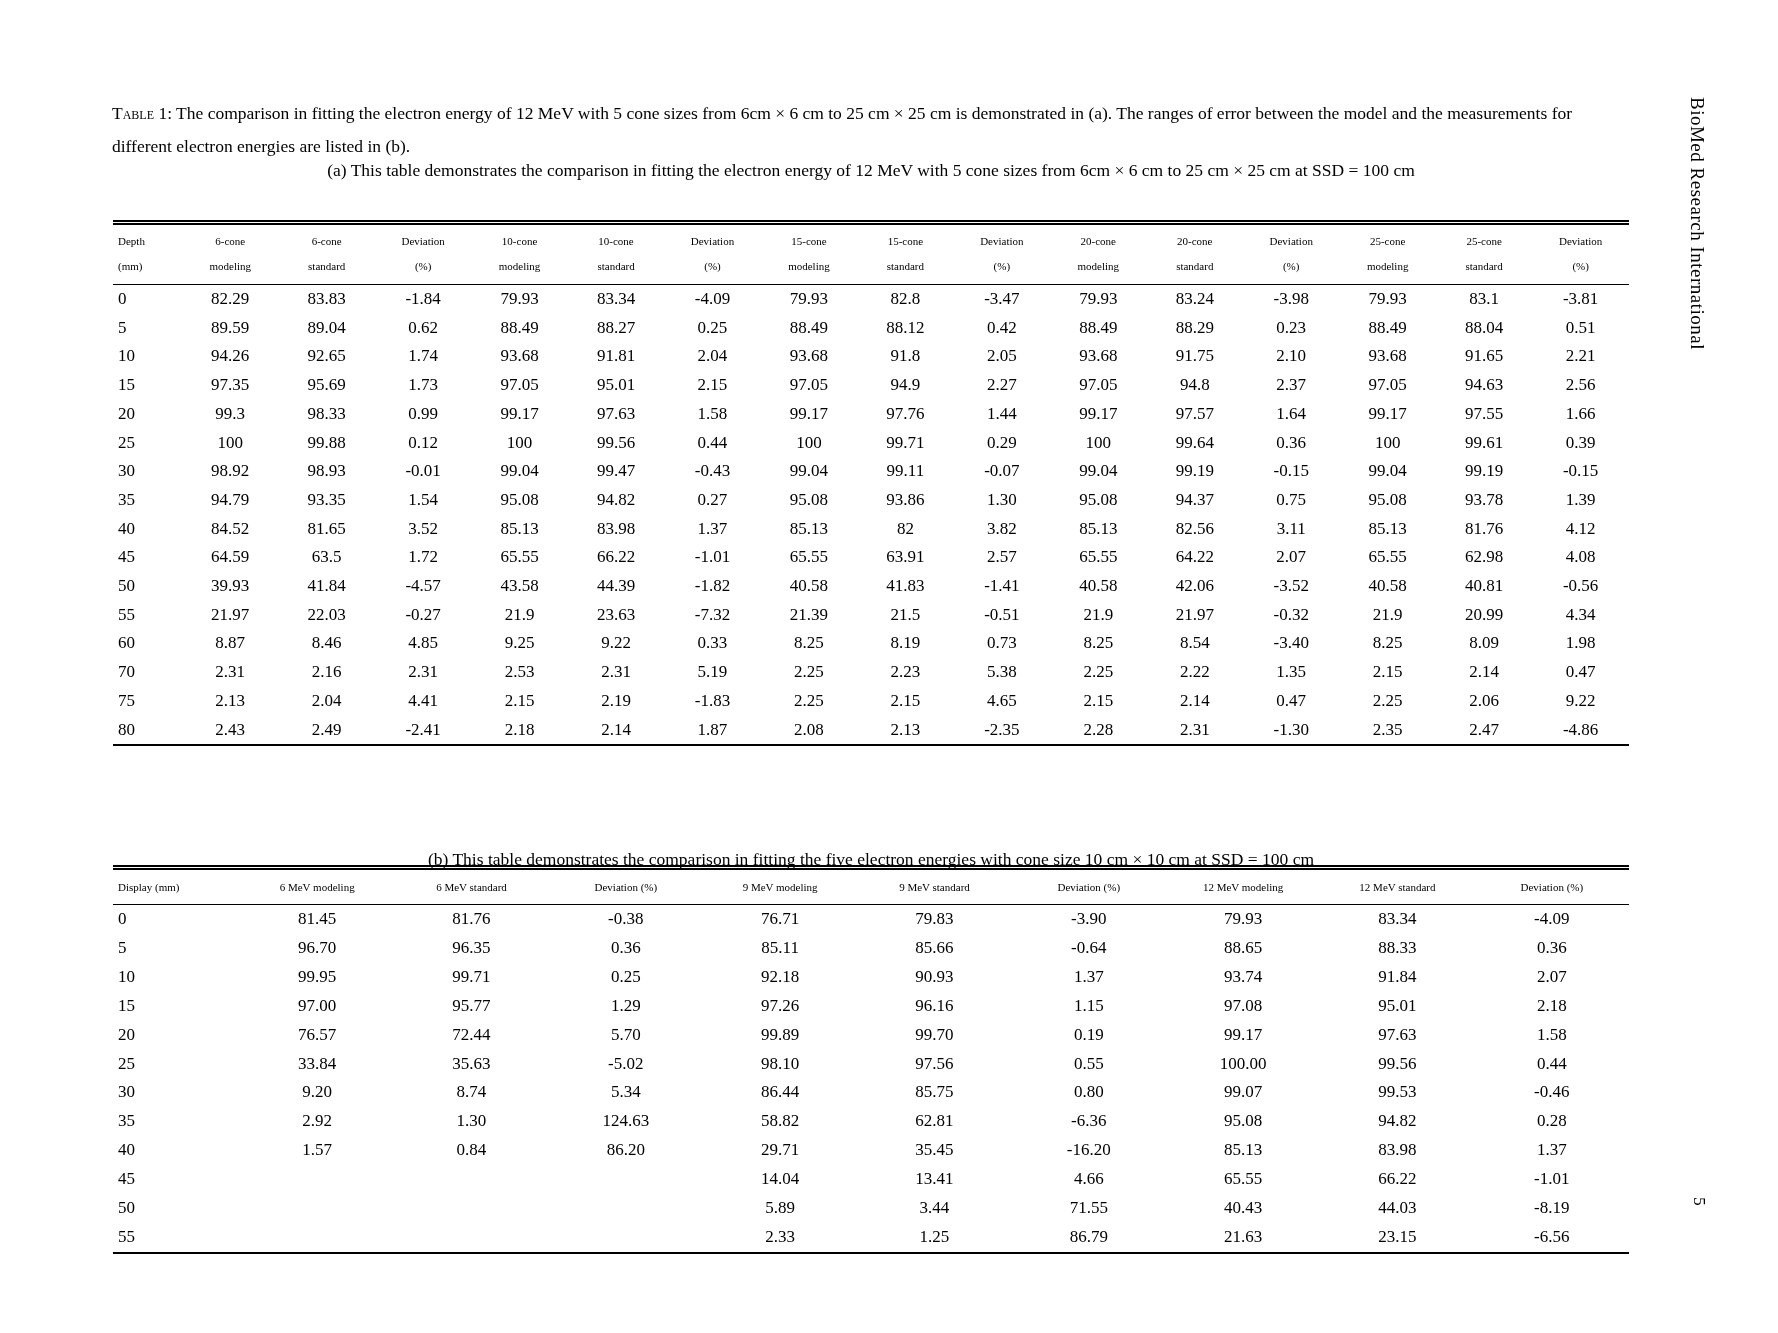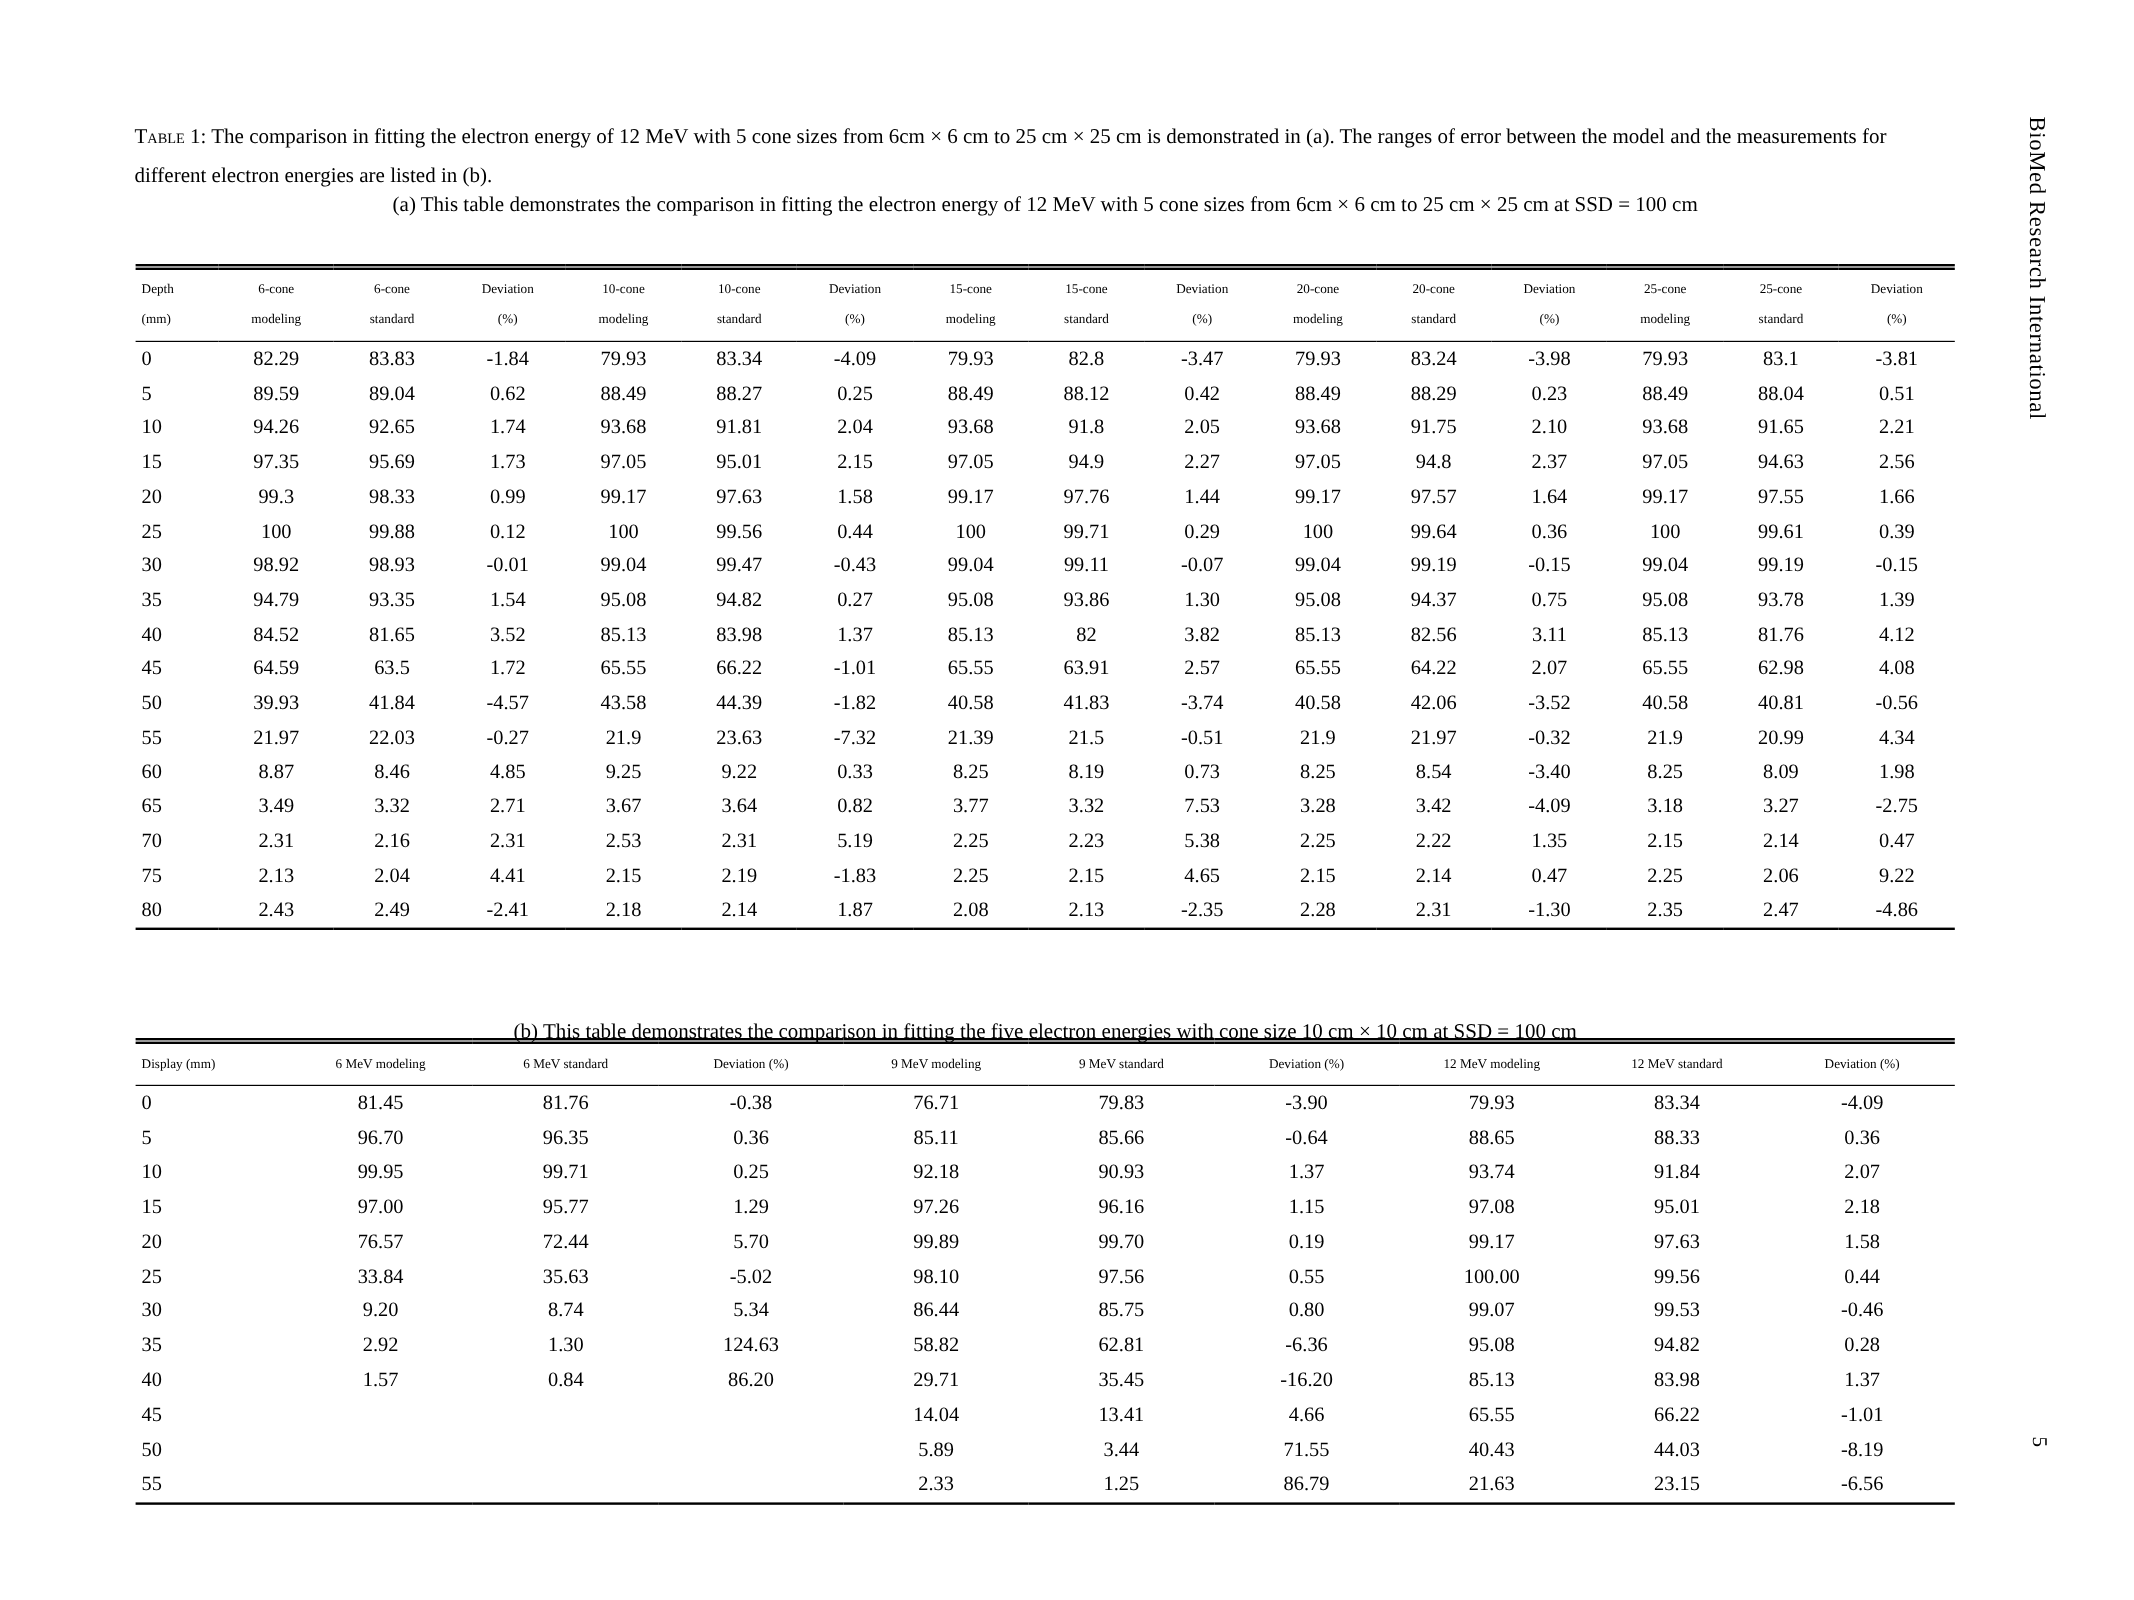--- a/index.html
+++ b/index.html
@@ -251,21 +251,21 @@
         <tr>
           <td class="first">50</td>
           <td>39.93</td>
           <td>41.84</td>
           <td>-4.57</td>
           <td>43.58</td>
           <td>44.39</td>
           <td>-1.82</td>
           <td>40.58</td>
           <td>41.83</td>
-          <td>-3.74</td>
+          <td>-1.41</td>
           <td>40.58</td>
           <td>42.06</td>
           <td>-3.52</td>
           <td>40.58</td>
           <td>40.81</td>
           <td>-0.56</td>
         </tr>
         <tr>
           <td class="first">55</td>
           <td>21.97</td>
@@ -296,38 +296,20 @@
           <td>8.19</td>
           <td>0.73</td>
           <td>8.25</td>
           <td>8.54</td>
           <td>-3.40</td>
           <td>8.25</td>
           <td>8.09</td>
           <td>1.98</td>
         </tr>
         <tr>
-          <td class="first">65</td>
-          <td>3.49</td>
-          <td>3.32</td>
-          <td>2.71</td>
-          <td>3.67</td>
-          <td>3.64</td>
-          <td>0.82</td>
-          <td>3.77</td>
-          <td>3.32</td>
-          <td>7.53</td>
-          <td>3.28</td>
-          <td>3.42</td>
-          <td>-4.09</td>
-          <td>3.18</td>
-          <td>3.27</td>
-          <td>-2.75</td>
-        </tr>
-        <tr>
           <td class="first">70</td>
           <td>2.31</td>
           <td>2.16</td>
           <td>2.31</td>
           <td>2.53</td>
           <td>2.31</td>
           <td>5.19</td>
           <td>2.25</td>
           <td>2.23</td>
           <td>5.38</td>

